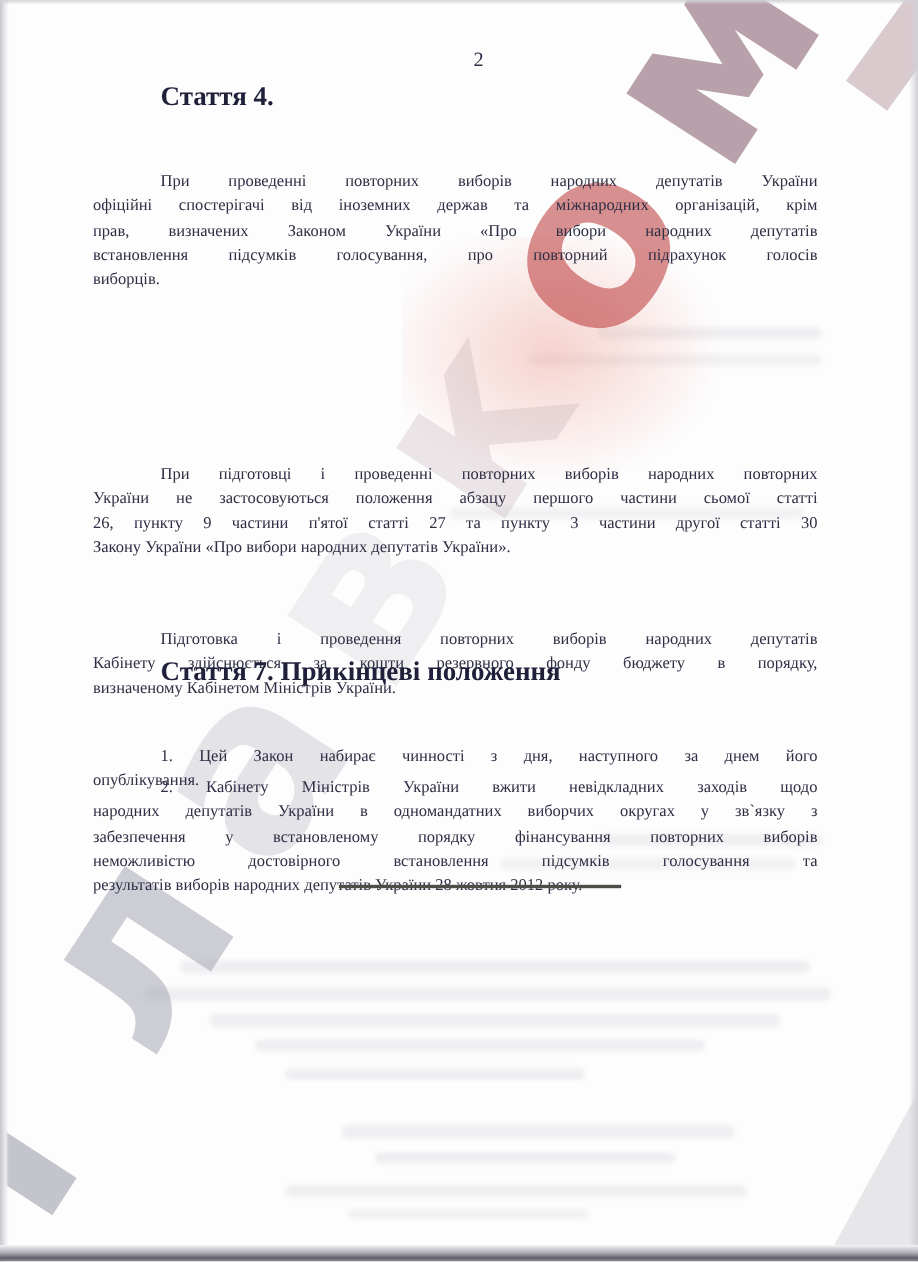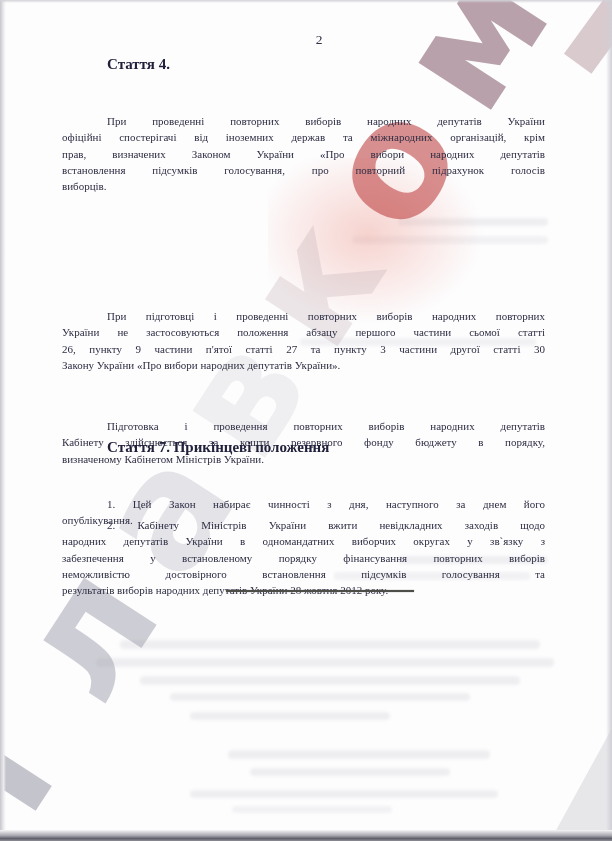--- a/index.html
+++ b/index.html
@@ -34,21 +34,21 @@
         transform:rotate(-57deg); transform-origin:0 100%;
         font-family:"DejaVu Sans","Liberation Sans",sans-serif; font-weight:bold;
         font-size:158px; letter-spacing:33px; white-space:nowrap; z-index:2; }
   .wm-frag { position:absolute; left:586px; top:-14px; width:34px; height:86px;
              background:rgba(158,118,128,.38); transform:rotate(36deg); z-index:2; }
 
   
   .pagenum { position:absolute; top:32px; left:0; width:612px; text-align:center;
              text-indent:26px; font-size:13.5px; color:#2e2e44; z-index:3; }
   .heading { position:absolute; left:62px; width:483px; padding-left:45px;
-             box-sizing:content-box; font-weight:bold; font-size:15px;
+             box-sizing:content-box; font-weight:bold; font-size:18px;
              line-height:16.3px; color:#20203a; z-index:3; }
   .para    { position:absolute; left:62px; width:483px; font-size:11px;
              color:#2e2e44; z-index:3;margin-top:41px; }
   .tline   { height:16.3px; line-height:16.3px; }
   .jl      { text-align:justify; text-align-last:justify; }
   .ind     { padding-left:45px; }
 
   .sepline { position:absolute; left:226px; top:590px; width:188px; height:2px;
              background:#4e4e48; box-shadow:0 0 1px #4e4e48; z-index:3; }
 </style>

